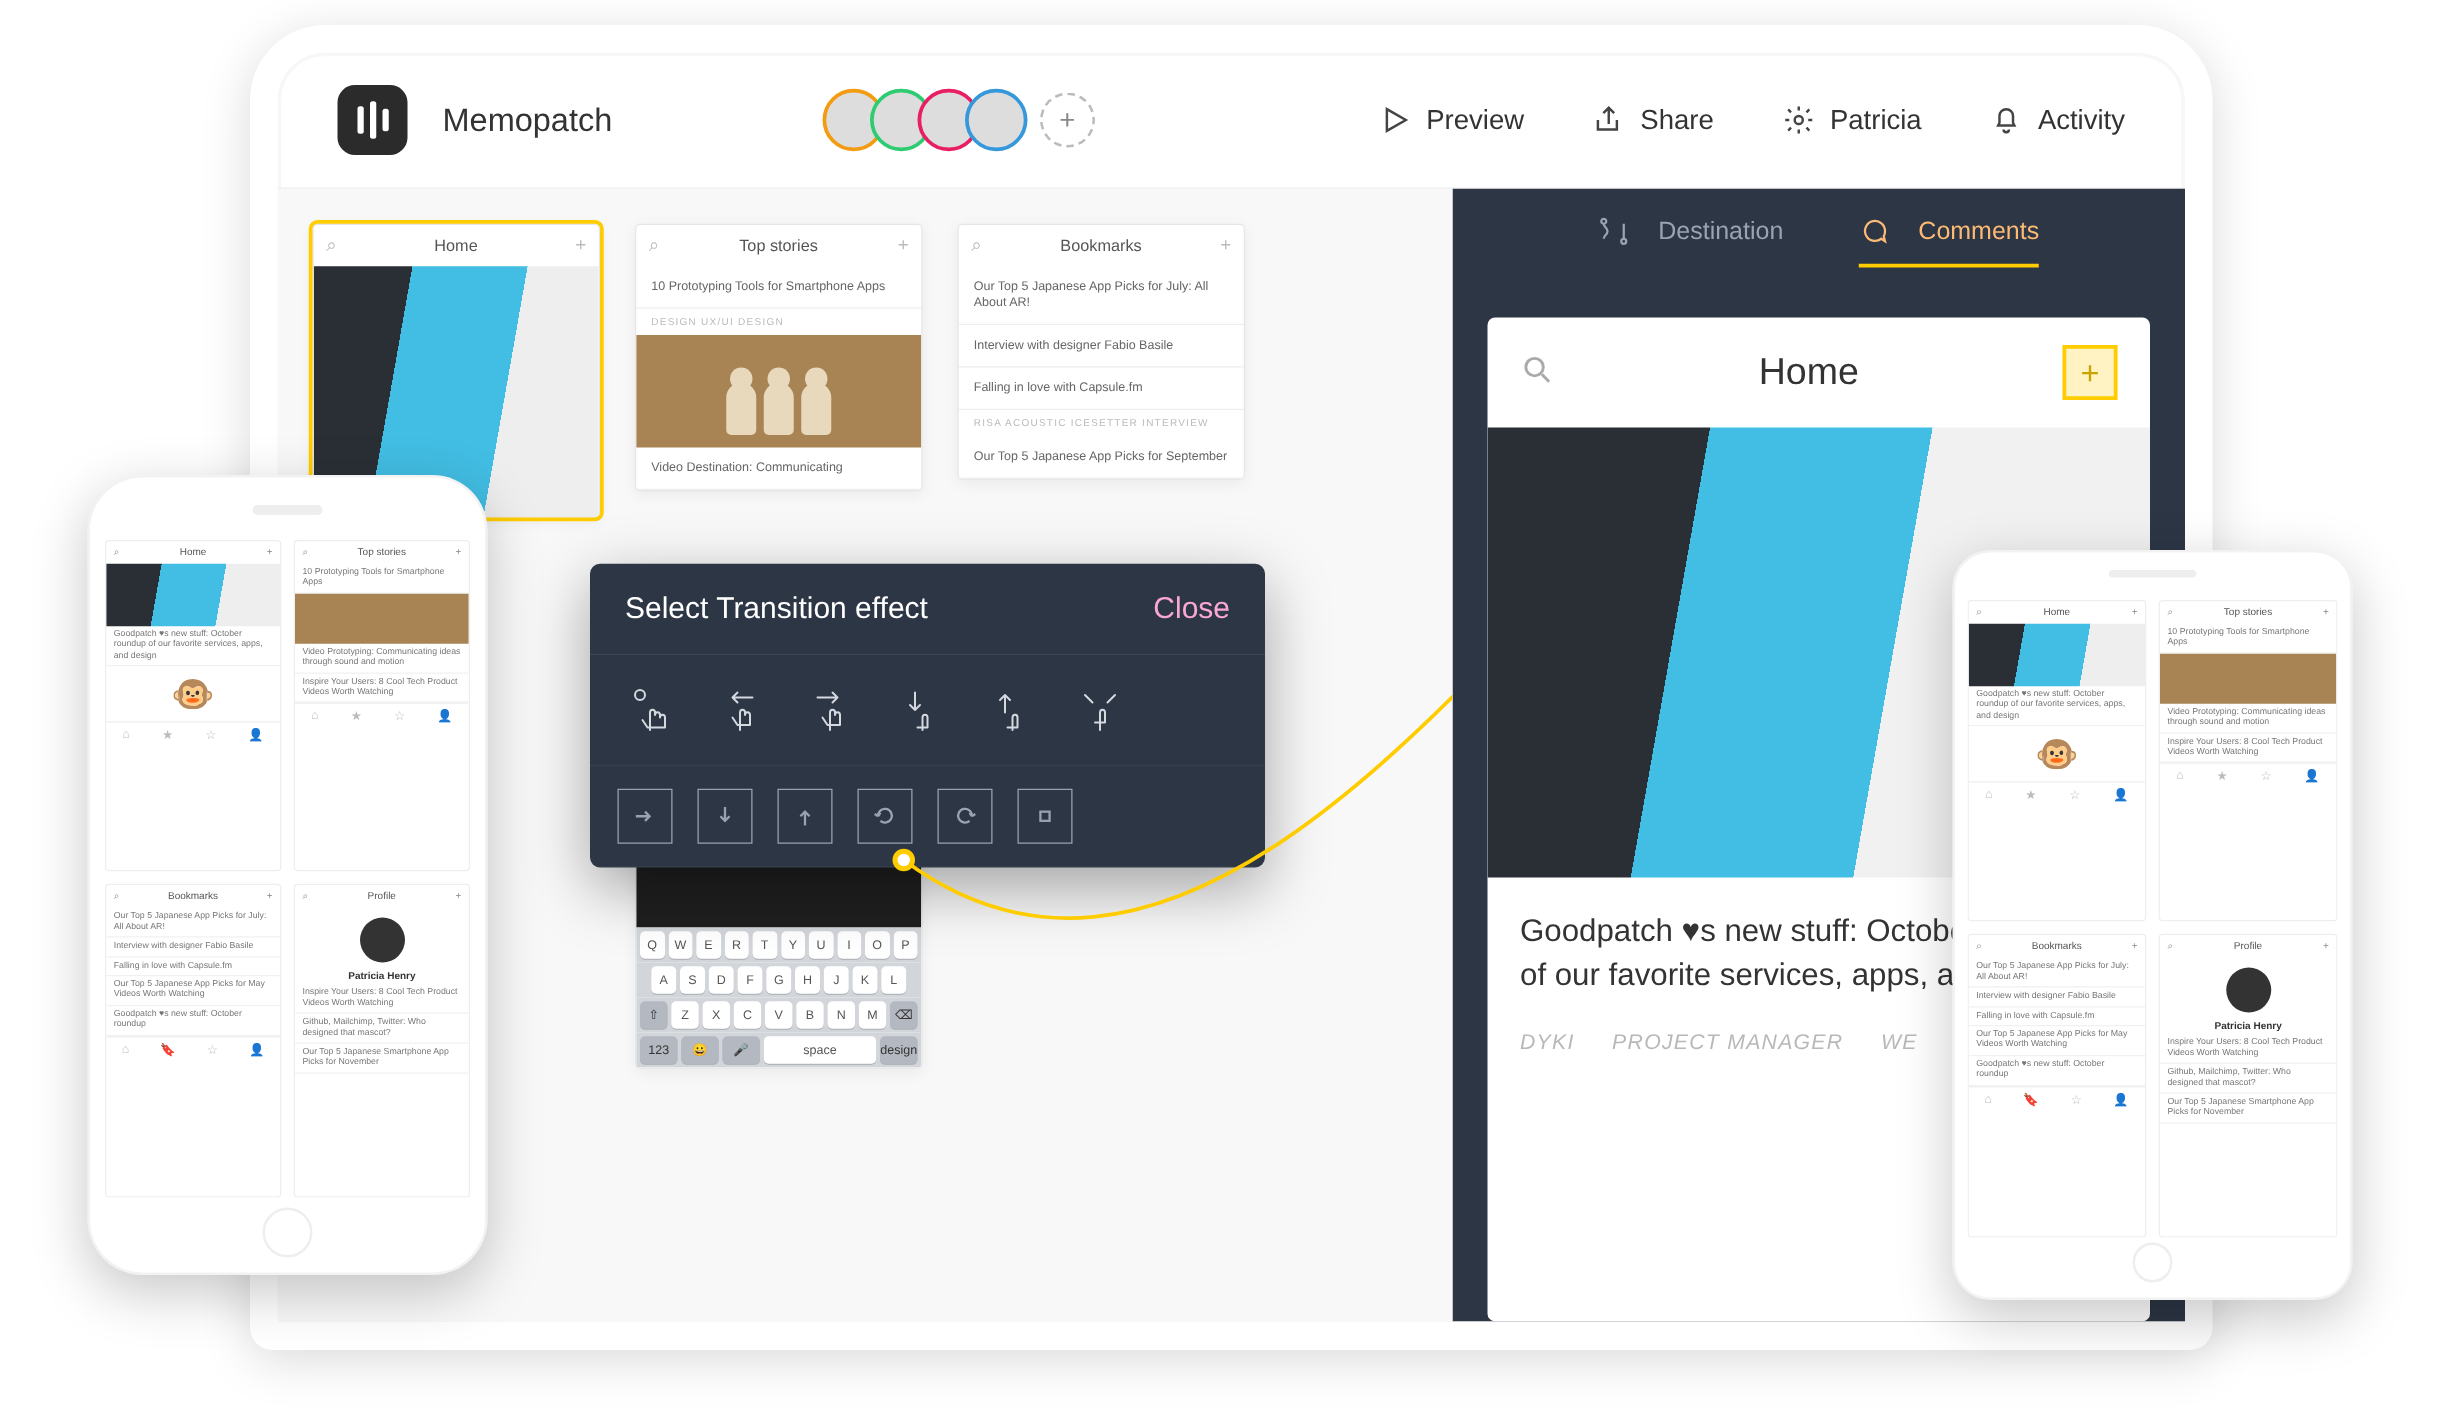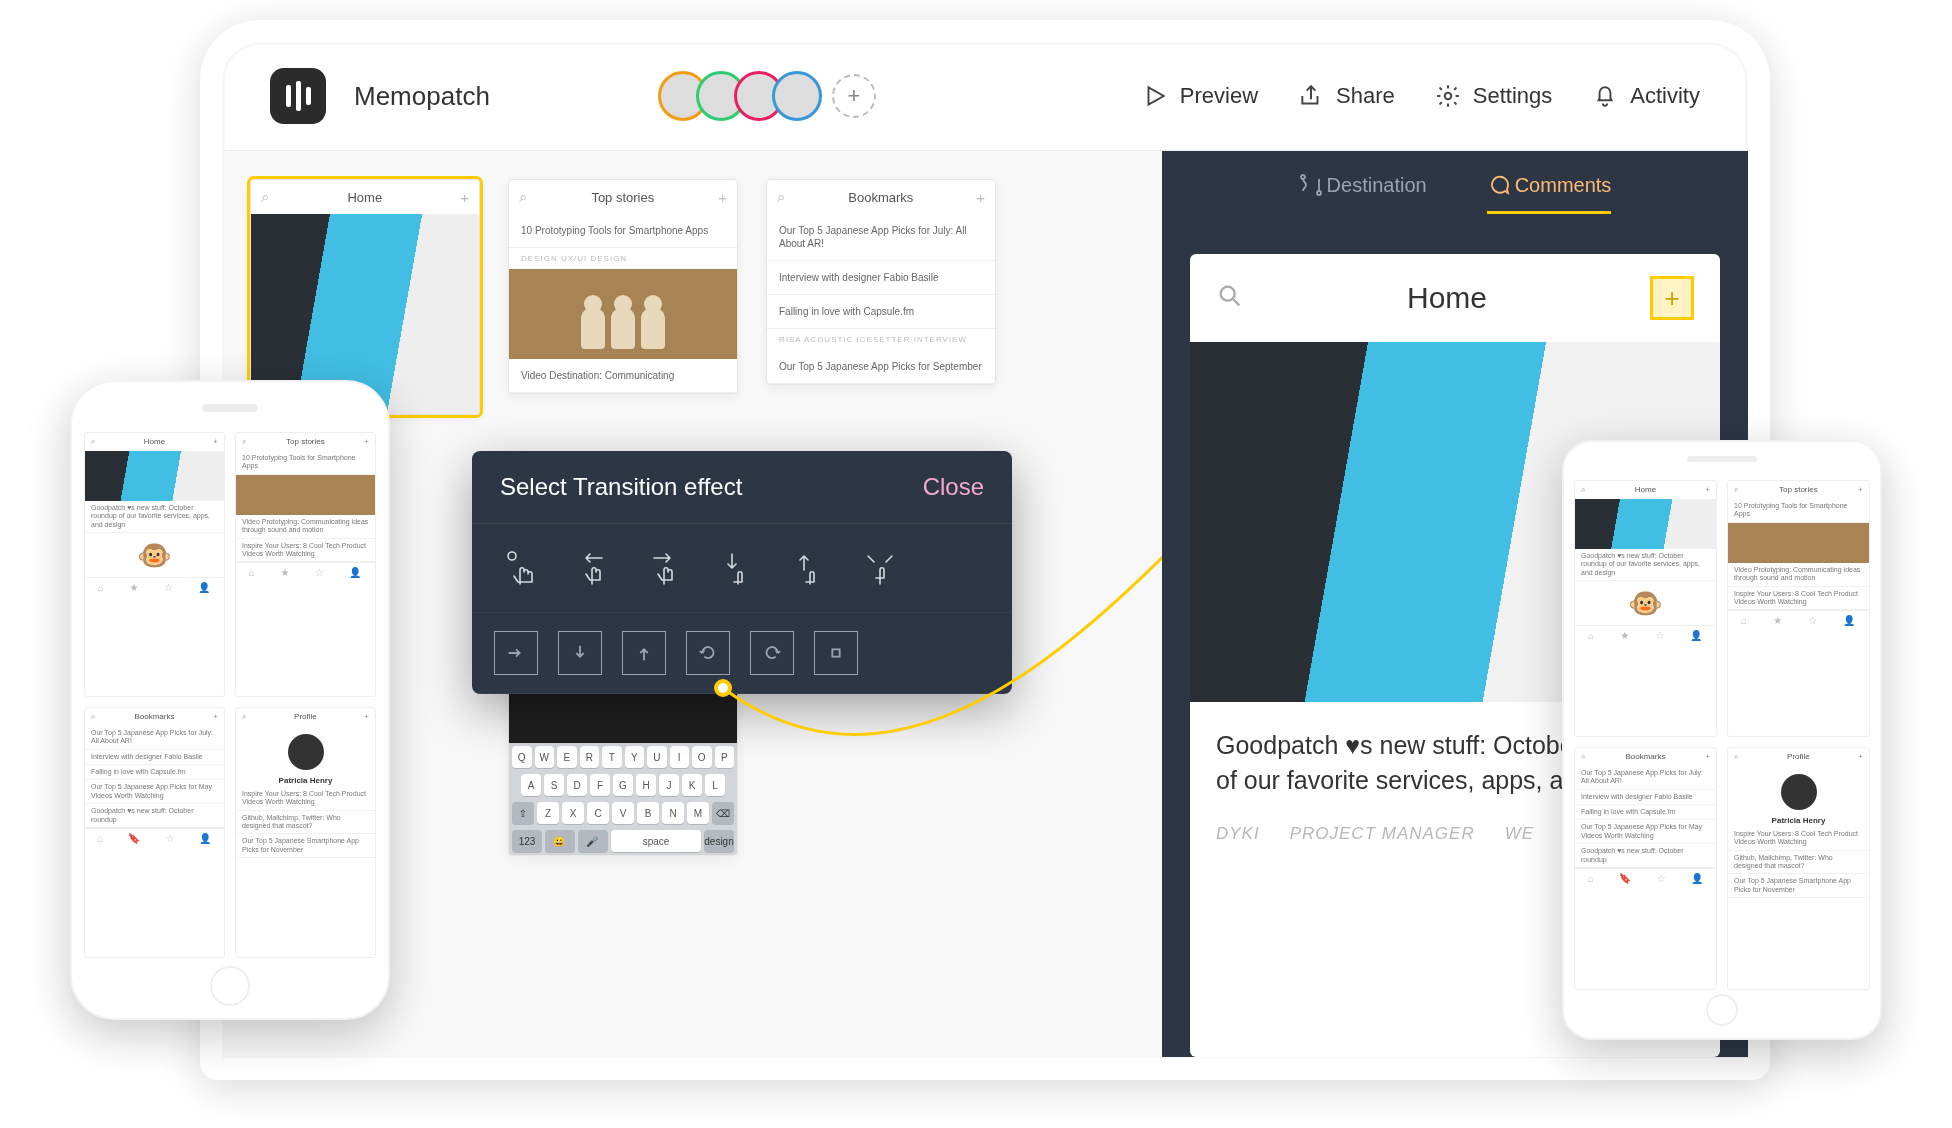--- a/index.html
+++ b/index.html
@@ -59,21 +59,21 @@
   .avatar:nth-child(2){border-color:#2ecc71}
   .avatar:nth-child(3){border-color:#e91e63}
   .avatar:nth-child(4){border-color:#3498db}
   .add-avatar {
     width: 44px; height: 44px; border-radius: 50%;
     border: 2px dashed #bbb;
     display: flex; align-items: center; justify-content: center;
     color: #888; font-size: 22px; margin-left: 10px;
   }
 
-  .tool-actions { display: flex; gap: 40px; margin-left: auto; align-items: center; justify-content: space-between; }
+  .tool-actions { display: flex; gap: 55px; margin-left: auto; align-items: center; justify-content: space-between; }
   .tool-btn { display: flex; align-items: center; gap: 12px; font-size: 22px; color: #333; cursor: pointer; }
   .tool-btn svg { width: 26px; height: 26px; stroke: #444; fill: none; stroke-width: 1.8; }
 
   
   .main { display: flex; height: calc(100% - 110px); }
   .canvas { flex: 1; background: #f8f8f8; padding: 28px; display: flex; gap: 28px; position: relative; overflow: hidden; }
 
   
   .col { display: flex; flex-direction: column; gap: 28px; }
   .screen {
@@ -117,21 +117,21 @@
   .gesture { width:52px;height:52px;display:flex;align-items:center;justify-content:center; position:relative;}
   .gesture svg { width:40px;height:40px;stroke:#d4d8df;fill:none;stroke-width:1.6;stroke-linecap:round;stroke-linejoin:round;}
   .trans { width:44px;height:44px;border:1.5px solid #9aa2b1;display:flex;align-items:center;justify-content:center;position:relative;}
   .trans svg{width:22px;height:22px;stroke:#9aa2b1;fill:none;stroke-width:2;}
 
   
   .side {
     width: 586px; background: #2d3645; display:flex; flex-direction:column;
   }
   .side-tabs{display:flex;justify-content:center;gap:60px;padding:22px 0;}
-  .side-tab{display:flex;align-items:center;gap:4px;color:#9aa3b3;font-size:20px;cursor:pointer;padding-bottom:14px;border-bottom:3px solid transparent;}
+  .side-tab{display:flex;align-items:center;gap:24px;color:#9aa3b3;font-size:20px;cursor:pointer;padding-bottom:14px;border-bottom:3px solid transparent;}
   .side-tab.active{color:#fdba74;border-bottom-color:#ffcc00;}
   .side-tab svg{width:24px;height:24px;stroke:currentColor;fill:none;stroke-width:1.8;}
 
   .preview{margin:18px 28px 0;background:#fff;border-radius:6px;overflow:hidden;flex:1;display:flex;flex-direction:column;}
   .preview-head{display:flex;align-items:center;justify-content:space-between;padding:22px 26px;}
   .preview-head .title{font-size:30px;color:#333;}
   .preview-head .search svg{width:28px;height:28px;stroke:#aaa;fill:none;stroke-width:2;}
   .preview-head .add{width:44px;height:44px;border:3px solid #ffcc00;background:#fff3c4;display:flex;align-items:center;justify-content:center;font-size:26px;color:#c9a400;}
   .preview-img{height:360px;background:linear-gradient(100deg,#2a2f36 0%,#2a2f36 30%,#42bde3 30%,#42bde3 60%,#f1f1f1 60%);position:relative;}
   .preview-text{padding:26px;font-size:25px;color:#333;line-height:1.4;}
@@ -211,21 +211,21 @@
           <svg viewBox="0 0 24 24">
               <path d="M4 12v7h14v-7M12 3v12M8 7l4-4 4 4"></path>
             </svg>
           <span>Share</span>
         </div>
         <div class="tool-btn">
           <svg viewBox="0 0 24 24">
               <circle cx="12" cy="12" r="3"></circle>
               <path d="M12 2v3M12 19v3M4.2 4.2l2.1 2.1M17.7 17.7l2.1 2.1M2 12h3M19 12h3M4.2 19.8l2.1-2.1M17.7 6.3l2.1-2.1"></path>
             </svg>
-          <span>Settings</span>
+          <span>Patricia</span>
         </div>
         <div class="tool-btn">
           <svg viewBox="0 0 24 24">
               <path d="M18 16H6l1-2V9a5 5 0 1110 0v5l1 2zM10 19a2 2 0 004 0"></path>
             </svg>
           <span>Activity</span>
         </div>
       </div>
     </div>
 

